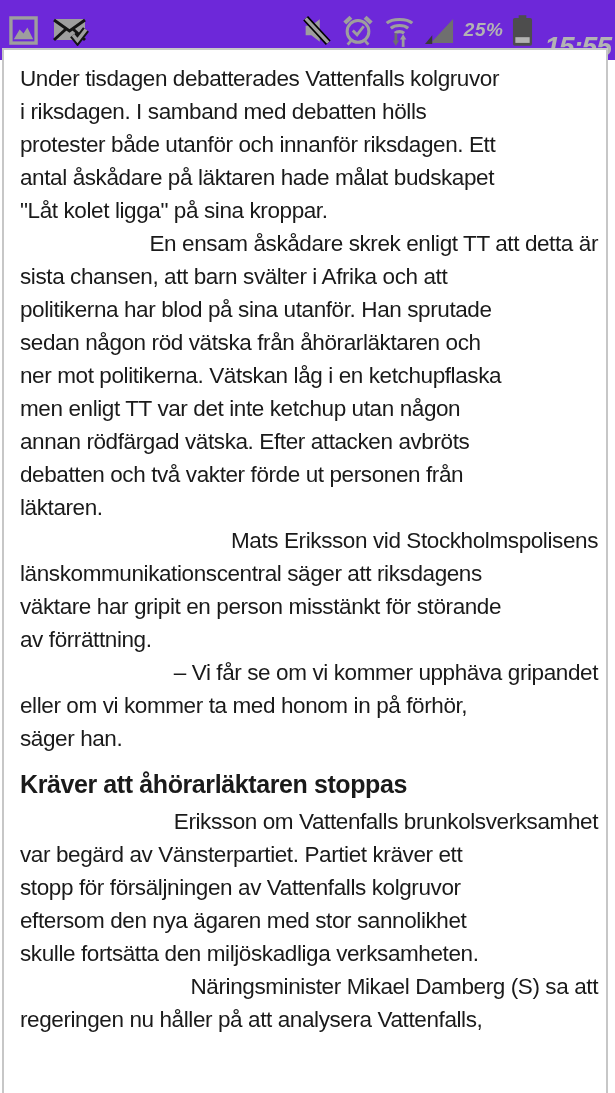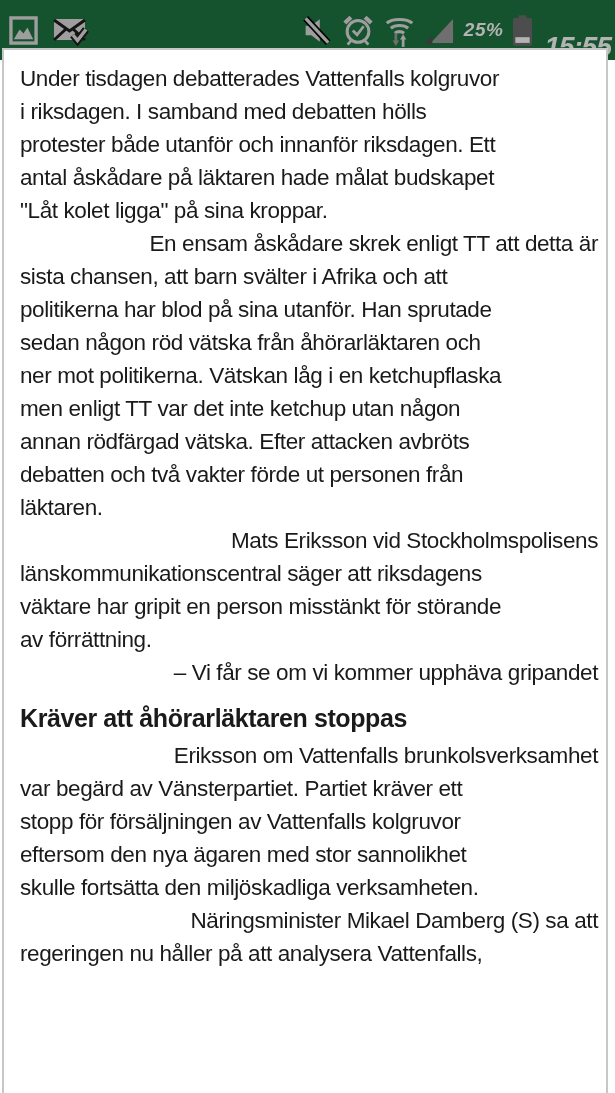--- a/index.html
+++ b/index.html
@@ -7,21 +7,21 @@
     width:615px; height:1093px;
     background:#ffffff;
     font-family:"Liberation Sans", sans-serif;
     position:relative;
   }
 
   
   .status-bar {
     position:absolute; top:0; left:0;
     width:615px; height:60px;
-    background:#14532d;
+    background:#6d28d9;
     display:flex; align-items:center; justify-content:space-between;
     box-sizing:border-box;
   }
   .sb-left  { display:flex; align-items:center; gap:14px; padding-left:9px; }
   .sb-right { display:flex; align-items:center; gap:9px;  padding-right:4px; }
   .sb-icon  { display:flex; align-items:center; }
   .sb-pct {
     color:#b3b3b3; font-size:19px; font-weight:700; font-style:italic;
     letter-spacing:0.5px;
   }
@@ -148,20 +148,22 @@
         <div class="line">läktaren.</div>
       </div>
       <div class="para">
         <div class="line indent">Mats Eriksson vid Stockholmspolisens</div>
         <div class="line">länskommunikationscentral säger att riksdagens</div>
         <div class="line">väktare har gripit en person misstänkt för störande</div>
         <div class="line">av förrättning.</div>
       </div>
       <div class="para">
         <div class="line indent">– Vi får se om vi kommer upphäva gripandet</div>
+        <div class="line">eller om vi kommer ta med honom in på förhör,</div>
+        <div class="line">säger han.</div>
       </div>
       <div class="heading">
         <div class="line">Kräver att åhörarläktaren stoppas</div>
       </div>
       <div class="para">
         <div class="line indent">Eriksson om Vattenfalls brunkolsverksamhet</div>
         <div class="line">var begärd av Vänsterpartiet. Partiet kräver ett</div>
         <div class="line">stopp för försäljningen av Vattenfalls kolgruvor</div>
         <div class="line">eftersom den nya ägaren med stor sannolikhet</div>
         <div class="line">skulle fortsätta den miljöskadliga verksamheten.</div>

